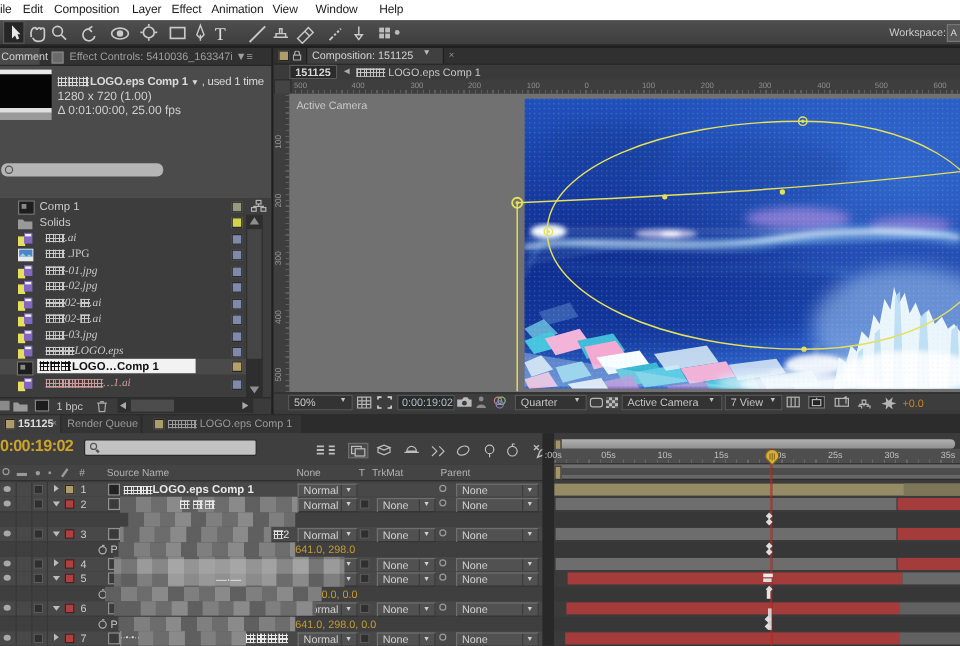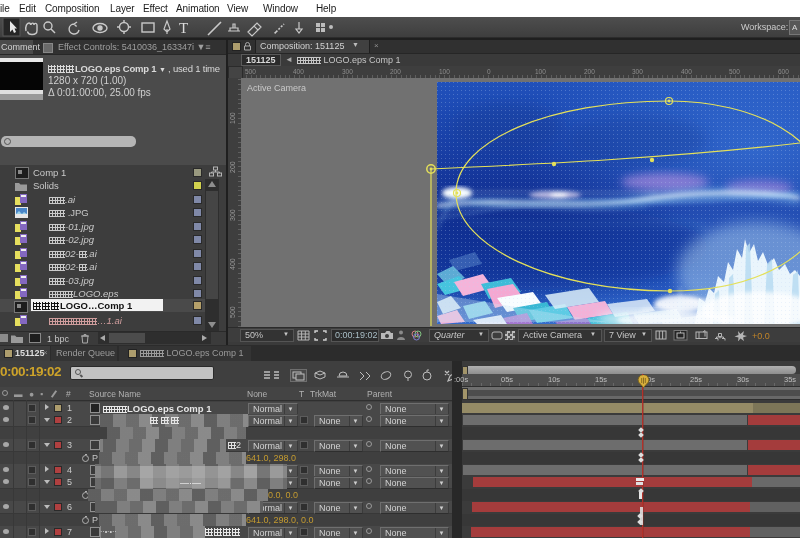--- a/index.html
+++ b/index.html
@@ -10,21 +10,21 @@
 .cj9{width:8px;height:8px;margin-right:1px;}
 .cj8{width:8px;height:7px;}
 .dd{position:absolute;background:#515151;border:1px solid #6f6f6f;border-bottom-color:#2e2e2e;border-right-color:#3a3a3a;color:#d2d2d2;font-size:9px;line-height:10px;padding-left:4px;white-space:nowrap;overflow:hidden;}
 .dd i{position:absolute;right:1px;top:0;bottom:0;width:11px;border-left:1px solid #3c3c3c;font-style:normal;color:#cfcfcf;font-size:6px;line-height:10px;text-align:center;}
 .chip{position:absolute;width:7px;height:7px;border:1px solid #2a2a2a;}
 .fi{position:absolute;width:13px;height:11px;}
 .fi b{position:absolute;left:0;top:3px;width:6px;height:8px;background:#e6df5e;}
 .fi i{position:absolute;left:5px;top:0;width:7px;height:9px;background:#8468c0;}
 .fi u{position:absolute;left:6px;top:1px;width:5px;height:2px;background:#f0f0f0;}
 .it{font-style:italic;}
-.nm{position:absolute;left:49px;}
+.nm{position:absolute;left:38px;font-family:Liberation Serif, serif;}
 .lr{position:absolute;left:0;width:452px;height:12px;background:#484848;border-bottom:1px solid #383838;}
 .pr{position:absolute;left:0;width:452px;height:12px;background:#3f3f3f;border-bottom:1px solid #373737;}
 .cb{position:absolute;left:28px;top:2px;width:6px;height:6px;background:#2f2f2f;border:1px solid #5c5c5c;}
 .tc{position:absolute;left:45px;top:2px;width:0;height:0;border-top:3.5px solid transparent;border-bottom:3.5px solid transparent;border-left:4.5px solid #bcbcbc;}
 .to{position:absolute;left:44px;top:4px;width:0;height:0;border-left:3.5px solid transparent;border-right:3.5px solid transparent;border-top:4.5px solid #bcbcbc;}
 .chp{position:absolute;left:54px;top:2px;width:6px;height:6px;border:1px solid #2a2a2a;background:#b04040;}
 .num{position:absolute;left:67px;top:1px;font-size:9px;color:#cccccc;}
 .lic{position:absolute;left:90px;top:1px;width:8px;height:8px;background:#3a3a3a;border:1px solid #909090;}
 .eye{position:absolute;left:3px;top:3px;width:6px;height:5px;background:#a8a8a8;border-radius:50%;}
 .sw{position:absolute;left:82px;top:3px;width:5px;height:5px;border:1px solid #b0b0b0;border-radius:50%;} .sw:before{content:"";position:absolute;left:1.5px;top:-2px;width:2px;height:1.5px;background:#b0b0b0;}
@@ -424,21 +424,21 @@
       </svg>
     <svg class="a" style="left:168px;top:2px;" width="10" height="10" viewBox="0 0 10 10">
         <circle cx="5" cy="2.5" r="2" fill="#8a8a8a"></circle>
         <path d="M1 10 C1 6 9 6 9 10 Z" fill="#8a8a8a"></path>
       </svg>
     <svg class="a" style="left:182px;top:2px;" width="13" height="11" viewBox="0 0 13 11">
         <circle cx="5" cy="4" r="3" fill="none" stroke="#d08080"></circle>
         <circle cx="8" cy="4" r="3" fill="none" stroke="#80c080"></circle>
         <circle cx="6.5" cy="7" r="3" fill="none" stroke="#8080d0"></circle>
       </svg>
-    <div class="a" style="left:201px;top:1px;width:58px;height:11px;background:#333;border:1px solid #555;font-style:italic;">
+    <div class="a" style="left:201px;top:1px;width:58px;height:11px;background:#333;border:1px solid #555;">
         <span class="a" style="left:4px;top:0px;">Quarter</span>
         <span class="a" style="left:48px;top:1px;font-size:6px;">▼</span>
       </div>
     <svg class="a" style="left:263px;top:2px;" width="12" height="11" viewBox="0 0 12 11">
         <rect x="1" y="2" width="10" height="7" rx="2" fill="none" stroke="#b5b5b5"></rect>
       </svg>
     <div class="a" style="left:277px;top:3px;width:10px;height:9px;background:repeating-conic-gradient(#bbb 0 25%,#555 0 50%) 0 0/5px 5px;"></div>
     <div class="a" style="left:290px;top:1px;width:82px;height:11px;background:#333;border:1px solid #555;">
         <span class="a" style="left:4px;top:0px;">Active Camera</span>
         <span class="a" style="left:71px;top:1px;font-size:6px;">▼</span>

